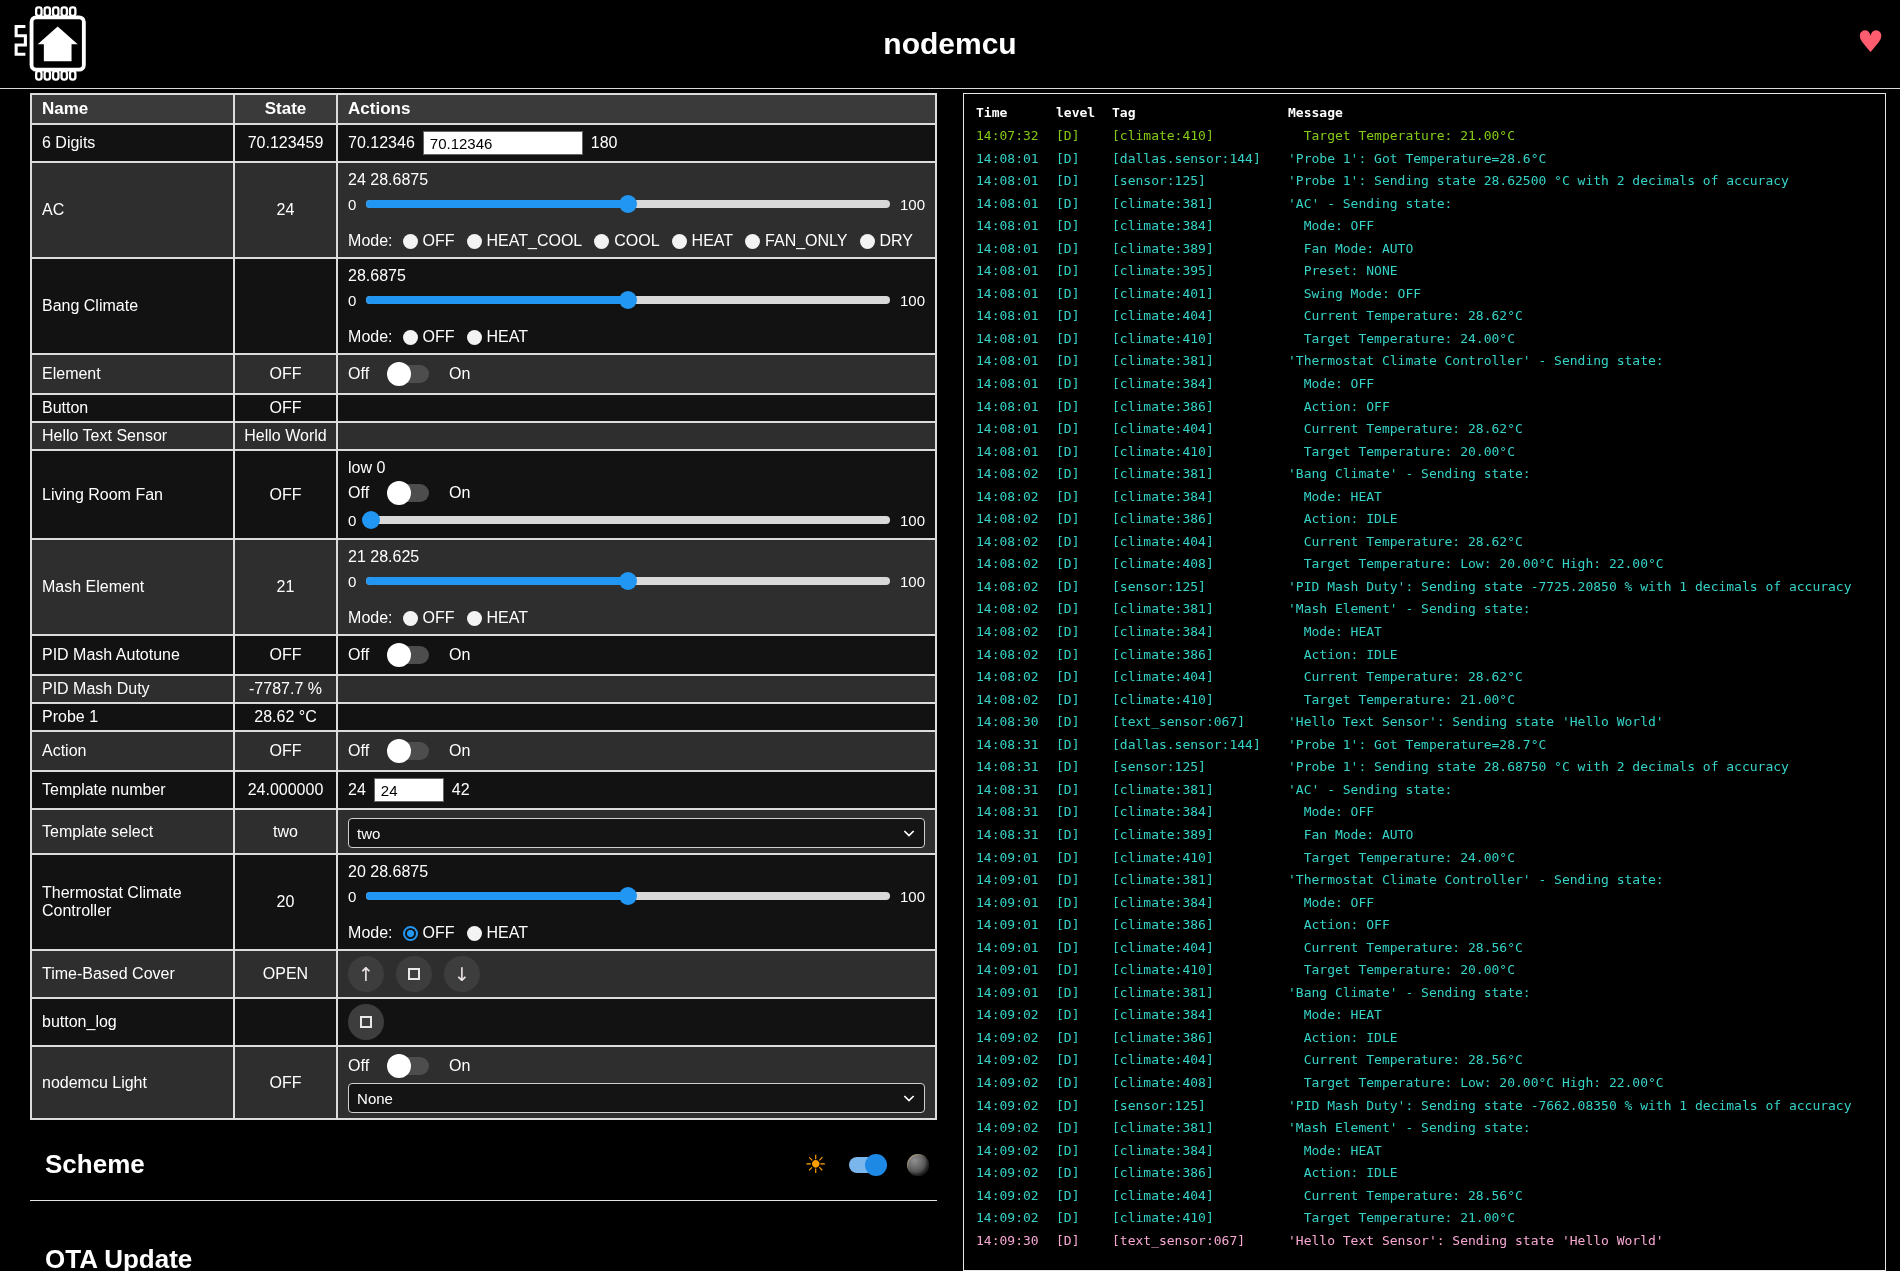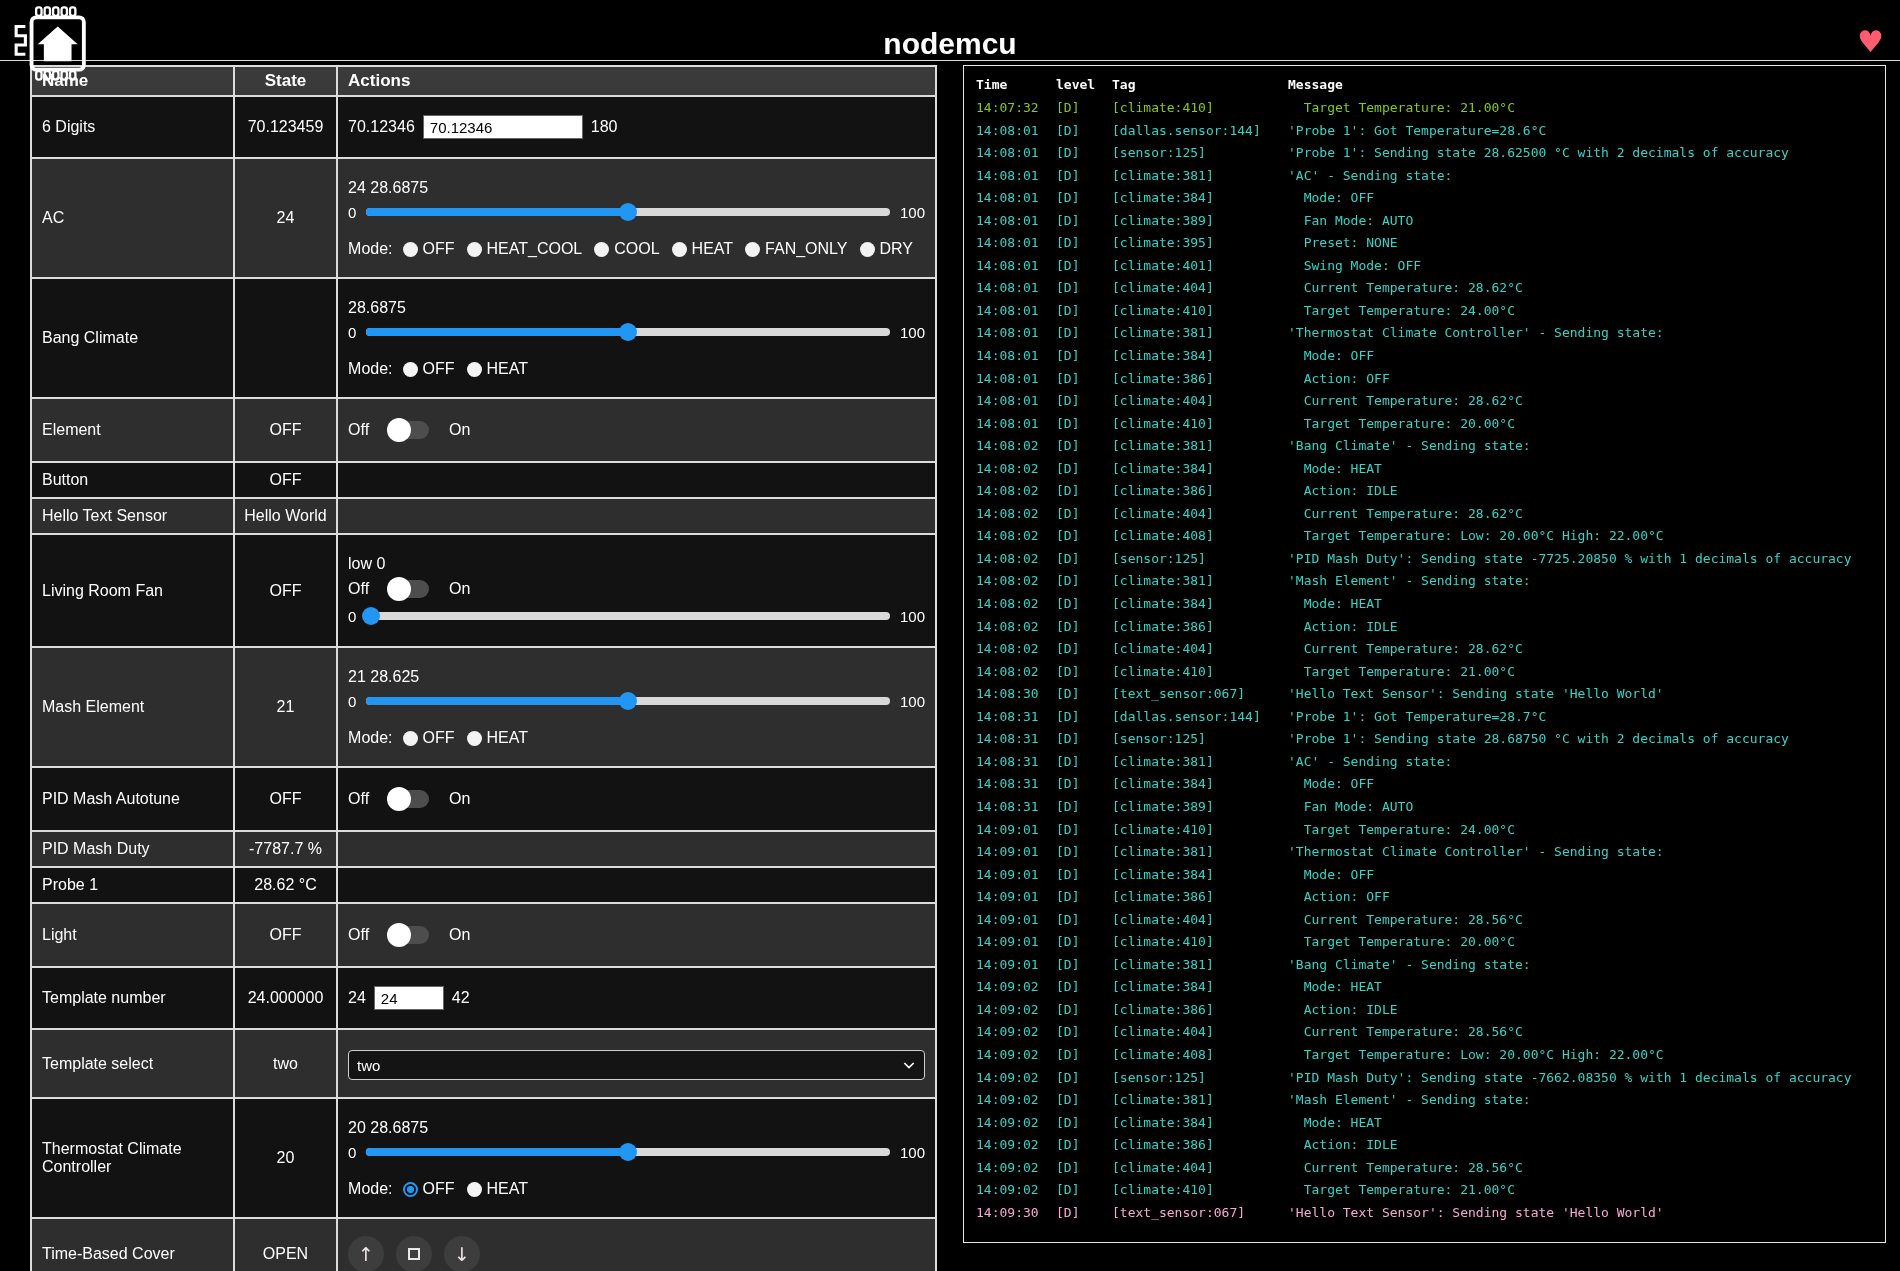--- a/index.html
+++ b/index.html
@@ -1,37 +1,37 @@
 <!DOCTYPE html>
 <html><head>
 <meta charset="utf-8">
 <style>
   * { box-sizing: border-box; }
   body {
     margin: 0; width: 1900px; height: 1271px; overflow: hidden;
     background: #000; color: #fff;
     font-family: "Liberation Sans", sans-serif;
   }
-  header { position: relative; height: 61px; border-bottom: 1px solid #d9d9d9; }
+  header { position: relative; height: 89px; border-bottom: 1px solid #d9d9d9; }
   .logo { position: absolute; left: 10px; top: 5px; }
   .title { text-align: center; font-size: 30px; font-weight: bold; line-height: 87px; }
   .heart { position: absolute; right: 16px; top: 24px; font-size: 30px; font-family: "DejaVu Sans", sans-serif; }
 
   .main { display: flex; align-items: flex-start; padding: 4px 0 0 30px; }
   .left { width: 907px; }
 
   table { width: 100%; border-collapse: collapse; }
   th, td { border: 2px solid #dcdcdc; }
   th { background: #3a3a3a; font-size: 17px; text-align: left; padding: 4px 10px; }
   th.c-state { text-align: center; width: 110px; }
   th.c-name  { width: 254px; }
   td { font-size: 16px; }
   td.c-name    { padding: 4px 10px; }
   td.c-state   { text-align: center; padding: 4px 6px; }
-  td.c-actions { padding: 17px 10px; }
+  td.c-actions { padding: 5px 10px; }
   tbody tr:nth-child(odd)  { background: #121212; }
   tbody tr:nth-child(even) { background: #2e2e2e; }
 
   .action-text { line-height: 23px; }
   .slider-row { display: flex; align-items: center; margin: 3px 0; height: 20px; }
   .sl-label { font-size: 15px; }
   .sl-track { flex: 1; height: 8px; background: #d9d9d9; border-radius: 4px; margin: 0 10px; position: relative; }
   .sl-fill  { position: absolute; left: 0; top: 0; bottom: 0; background: #2196f3; border-radius: 4px; }
   .sl-thumb { position: absolute; width: 18px; height: 18px; border-radius: 50%; background: #2196f3; top: -5px; }
   .mode-row { margin-top: 16px; display: flex; align-items: center; height: 22px; }
@@ -271,21 +271,21 @@
             <td class="c-name">PID Mash Duty</td>
             <td class="c-state">-7787.7 %</td>
             <td class="c-actions"></td>
           </tr>
           <tr>
             <td class="c-name">Probe 1</td>
             <td class="c-state">28.62 °C</td>
             <td class="c-actions"></td>
           </tr>
           <tr>
-            <td class="c-name">Light</td>
+            <td class="c-name">Action</td>
             <td class="c-state">OFF</td>
             <td class="c-actions">
               <div class="toggle-row">
                 <span class="t-label">Off</span>
                 <span class="toggle">
                   <span class="track"></span>
                   <span class="knob"></span>
                 </span>
                 <span class="t-label">On</span>
               </div>

